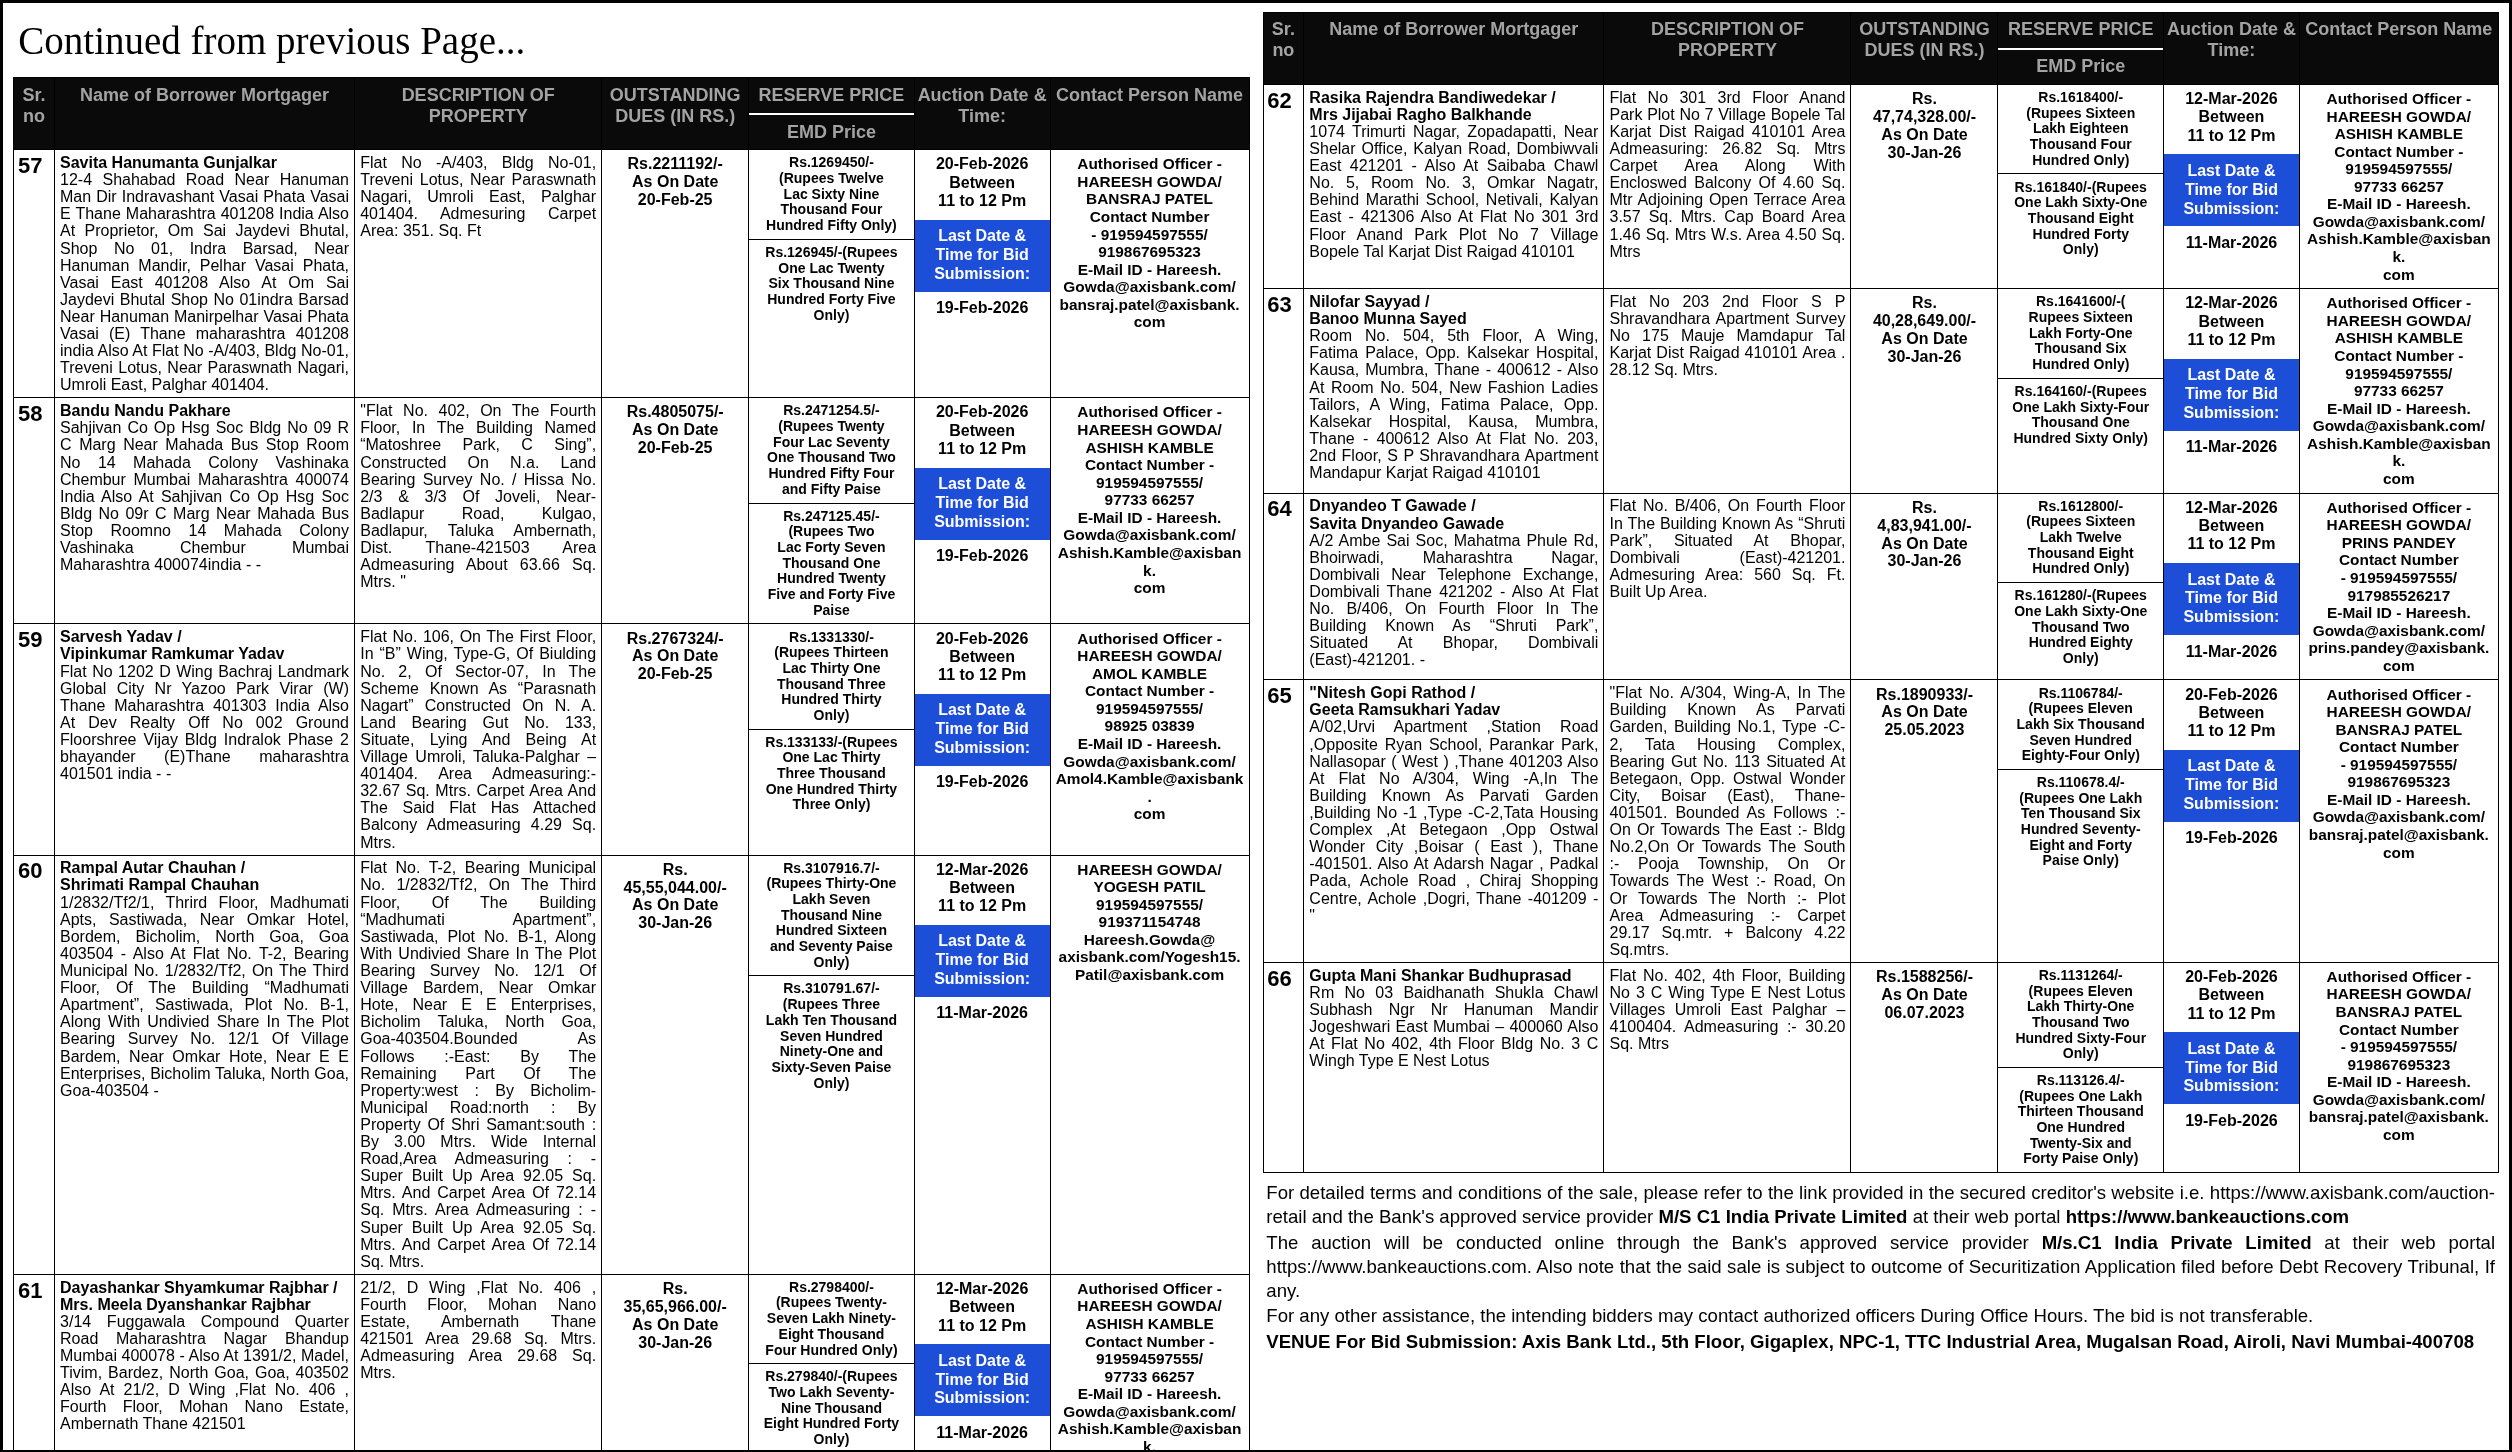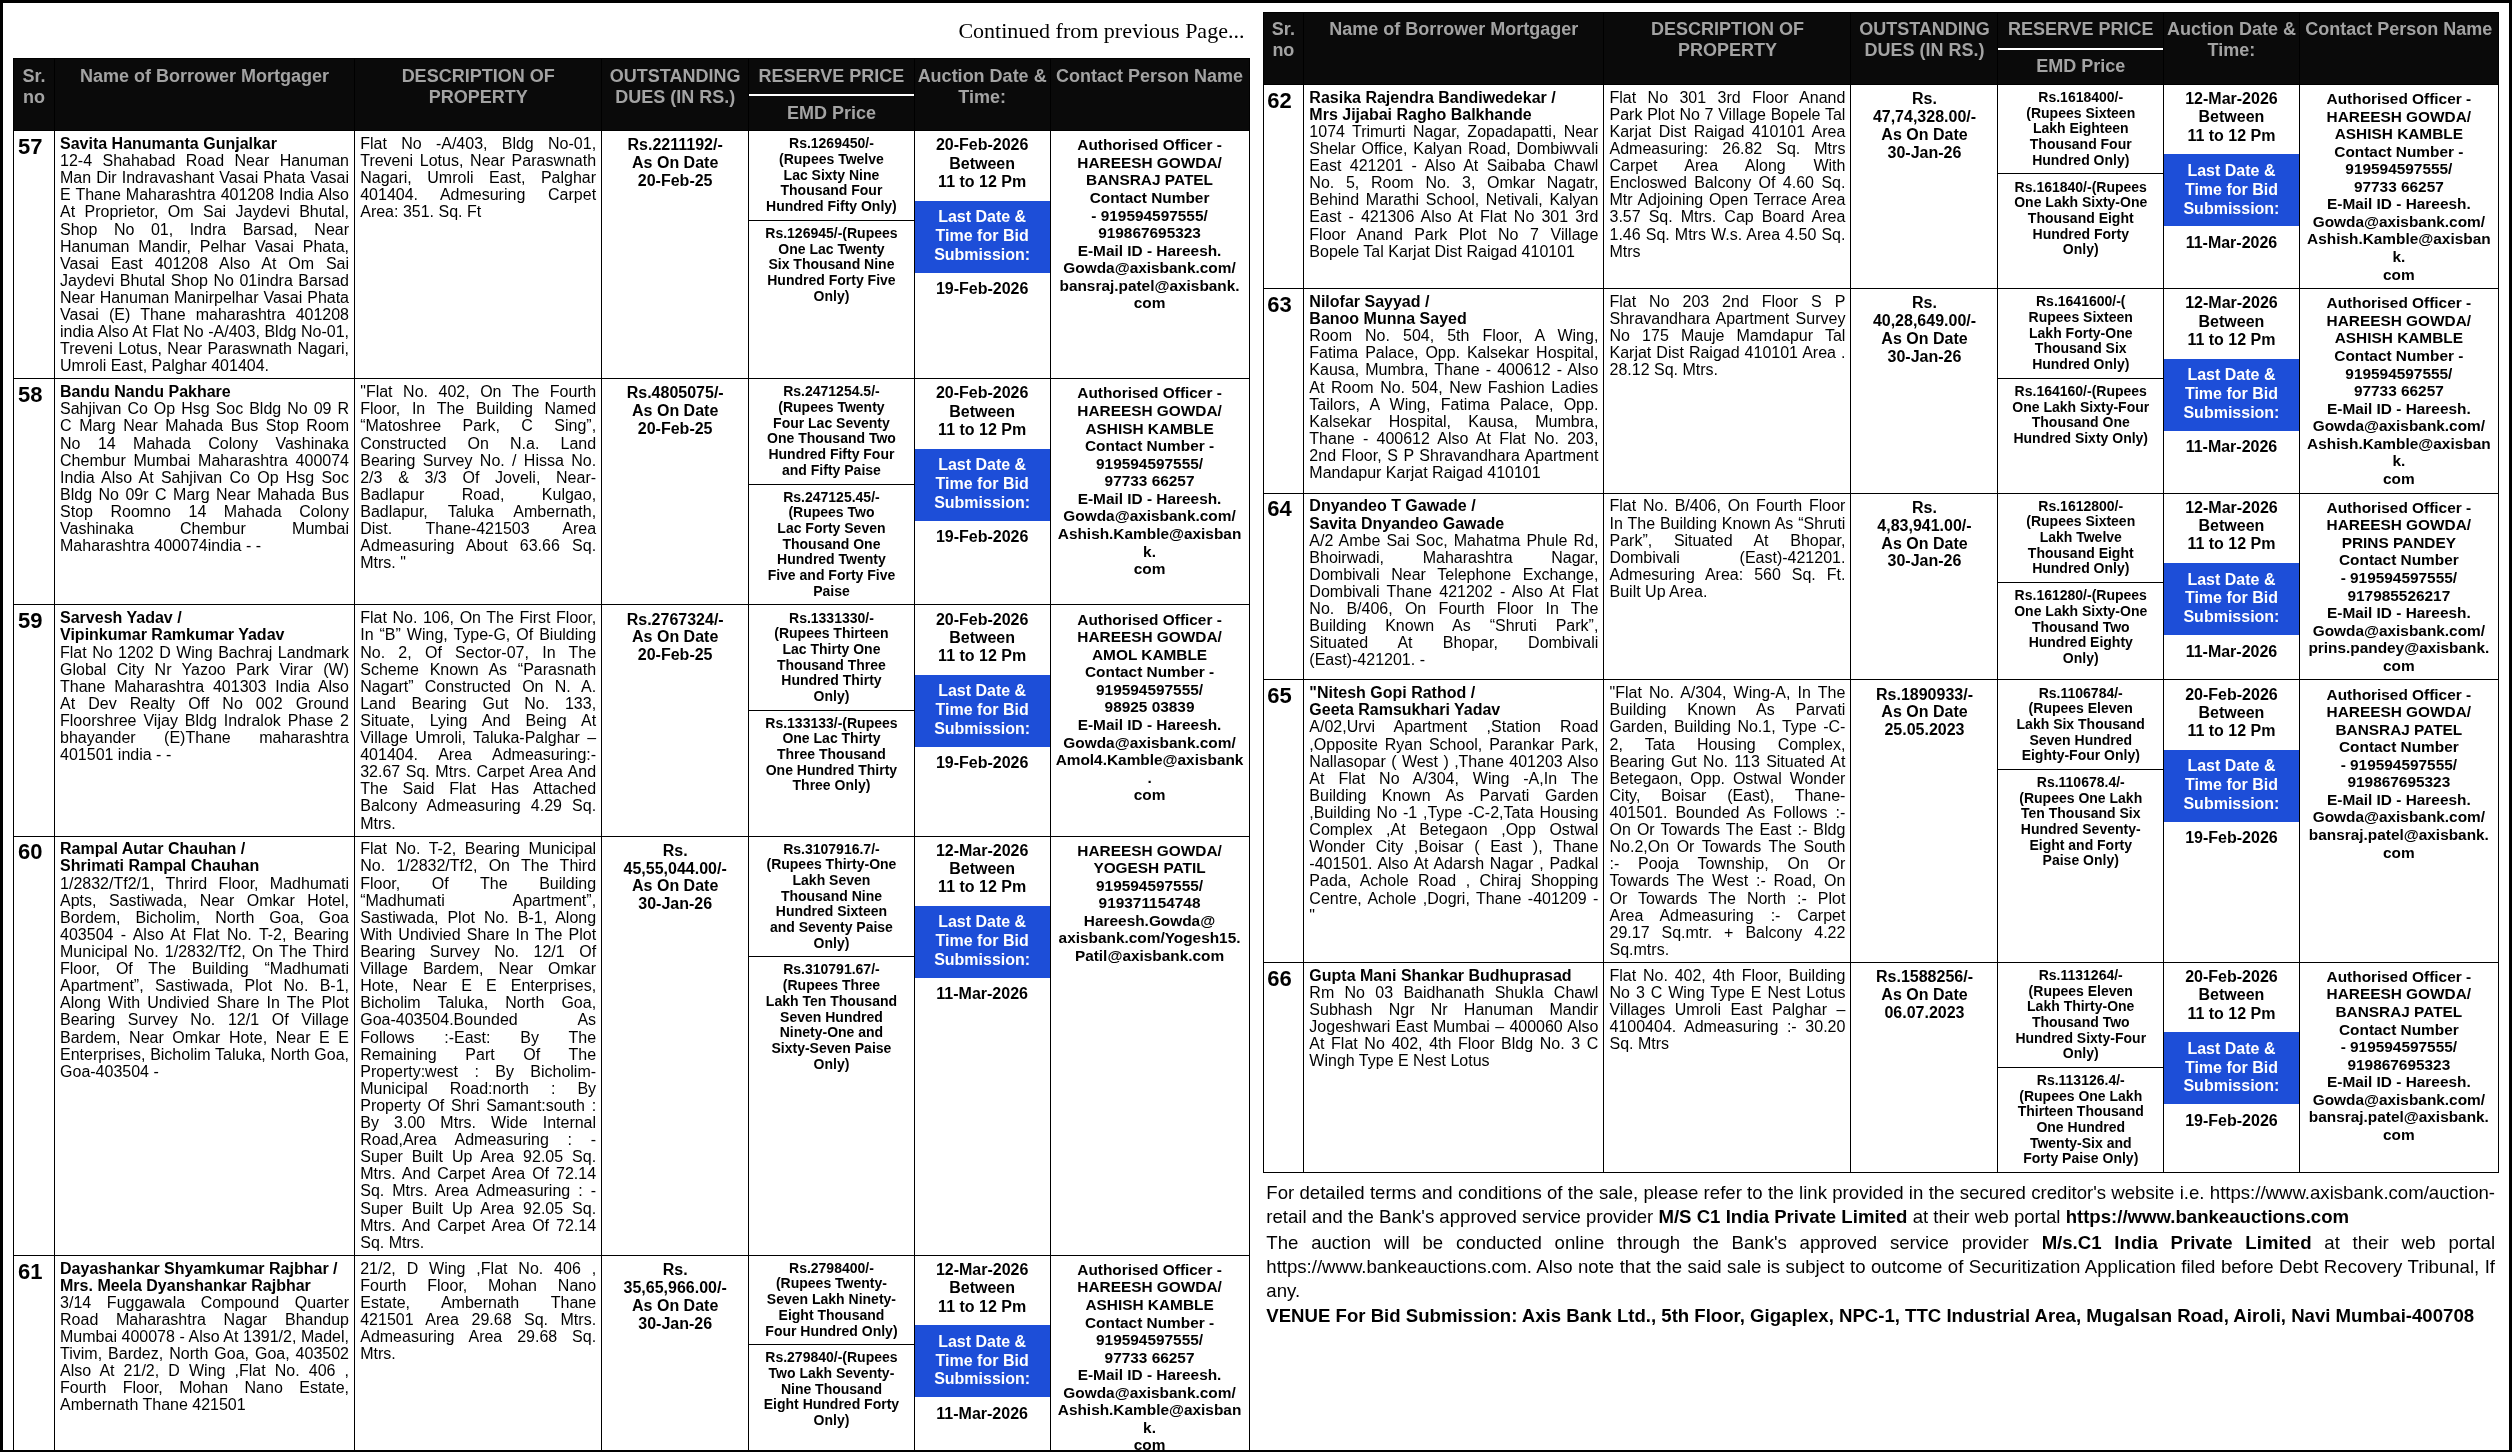--- a/index.html
+++ b/index.html
@@ -4,23 +4,22 @@
 <style>
   html,body { margin:0; padding:0; background:#777; }
   .page {
     width:2512px; height:1453px; background:#fff; color:#000;
     font-family:"Liberation Sans", sans-serif;
     box-sizing:border-box; border:3.8px solid #000;
     padding:9px 10.2px; display:flex; gap:13px; overflow:hidden;
   }
   .half { flex:1 1 0; display:flex; flex-direction:column; min-width:0; }
   .continued {
-    font-family:"Liberation Serif", serif; font-size:22px;
+    font-family:"Liberation Serif", serif; font-size:39px;
     padding:6.4px 5.1px 14px 5.1px;
-    text-align:right;
   }
   table.auction-table { border-collapse:collapse; width:100%; table-layout:fixed; }
   th, td { border:1.9px solid #000; vertical-align:top; box-sizing:border-box; }
   thead th {
     background:#0a0a0a; color:#a3a3a3; font-size:18px; font-weight:700;
     padding:6.4px 2.6px; text-align:center; vertical-align:top;
   }
   thead th:not(:first-child) { border-left:1.9px solid #fff; }
   thead th { height:64px; }
   .pre { white-space:pre-line; }
@@ -573,20 +572,21 @@
 bansraj.patel@axisbank.
 com</td>
           </tr>
         </tbody>
     </table>
 
     <div class="footer">
       <div id="footer-paras">
           <div class="f-line"><span>For detailed terms and conditions of the sale, please refer to the link provided in the secured creditor's website i.e. https://www.axisbank.com/auction-retail and the Bank's approved service provider </span><span class="b">M/S C1 India Private Limited</span><span> at their web portal </span><span class="b">https://www.bankeauctions.com</span></div>
           <div class="f-line"><span>The auction will be conducted online through the Bank's approved service provider </span><span class="b">M/s.C1 India Private Limited</span><span> at their web portal https://www.bankeauctions.com. Also note that the said sale is subject to outcome of Securitization Application filed before Debt Recovery Tribunal, If any.</span></div>
+          <div class="f-line"><span>For any other assistance, the intending bidders may contact authorized officers During Office Hours. The bid is not transferable.</span></div>
           <div class="f-line"><span class="b">VENUE For Bid Submission: Axis Bank Ltd., 5th Floor, Gigaplex, NPC-1, TTC Industrial Area, Mugalsan Road, Airoli, Navi Mumbai-400708</span></div>
         </div>
 
     </div>
   </div>
 
 </div>
 
 
 </body></html>

